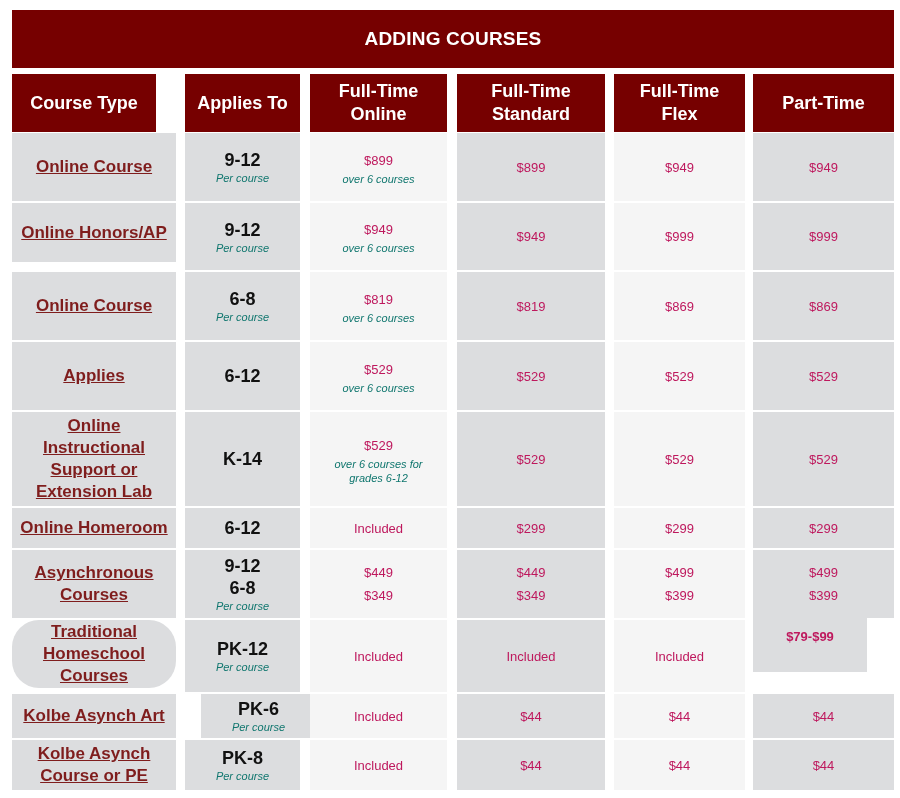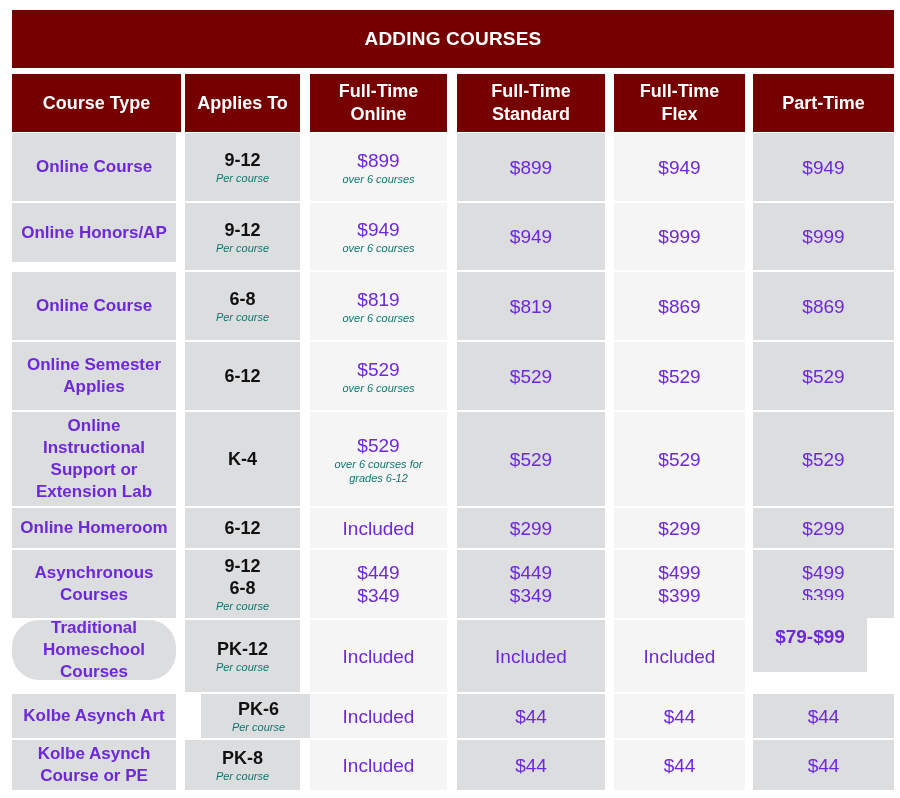--- a/index.html
+++ b/index.html
@@ -45,47 +45,48 @@
       font-weight: bold;
       font-size: 18px;
       line-height: 23px;
     }
     .dark { background: #dcdddf; }
     .light { background: #f5f5f5; }
     .type {
       font-weight: bold;
       font-size: 17px;
       line-height: 22px;
-      color: #6d28d9;
+      color: #7f1d1d;
       padding: 0 4px;
+      text-decoration: underline;
     }
     .grade {
       font-weight: bold;
       font-size: 18px;
       line-height: 22px;
       color: #111;
     }
     .sub {
       font-style: italic;
       font-size: 11px;
       line-height: 14px;
       color: #0f766e;
     }
     .price {
-      font-size: 19px;
+      font-size: 13px;
       line-height: 23px;
-      color: #6d28d9;
+      color: #be185d;
     }
   </style>
 </head>
 <body>
 
 <div class="banner">ADDING COURSES</div>
 
-<div class="cell hdr" style="left:12px;top:74px;width:169px;height:58px;">
+<div class="cell hdr" style="left:12px;top:74px;width:144px;height:58px;">
   <span>Course Type</span>
 </div>
 <div class="cell hdr" style="left:185px;top:74px;width:115px;height:58px;">
   <span>Applies To</span>
 </div>
 <div class="cell hdr" style="left:310px;top:74px;width:137px;height:58px;">
   <span>Full-Time</span>
   <span>Online</span>
 </div>
 <div class="cell hdr" style="left:457px;top:74px;width:148px;height:58px;">
@@ -155,21 +156,20 @@
     <div class="cell dark" style="left: 457px; top: 272px; width: 148px; height: 68px;">
       <span class="price">$819</span>
     </div>
     <div class="cell light" style="left: 614px; top: 272px; width: 131px; height: 68px;">
       <span class="price">$869</span>
     </div>
     <div class="cell dark" style="left: 753px; top: 272px; width: 141px; height: 68px;">
       <span class="price">$869</span>
     </div>
     <div class="cell dark" style="left: 12px; top: 342px; width: 164px; height: 68px;">
-      <span class="type">Online Semester</span>
       <span class="type">Applies</span>
     </div>
     <div class="cell dark" style="left: 185px; top: 342px; width: 115px; height: 68px;">
       <span class="grade">6-12</span>
     </div>
     <div class="cell light" style="left: 310px; top: 342px; width: 137px; height: 68px;">
       <span class="price">$529</span>
       <span class="sub">over 6 courses</span>
     </div>
     <div class="cell dark" style="left: 457px; top: 342px; width: 148px; height: 68px;">
@@ -181,21 +181,21 @@
     <div class="cell dark" style="left: 753px; top: 342px; width: 141px; height: 68px;">
       <span class="price">$529</span>
     </div>
     <div class="cell dark" style="left: 12px; top: 412px; width: 164px; height: 94px;">
       <span class="type">Online</span>
       <span class="type">Instructional</span>
       <span class="type">Support or</span>
       <span class="type">Extension Lab</span>
     </div>
     <div class="cell dark" style="left: 185px; top: 412px; width: 115px; height: 94px;">
-      <span class="grade">K-4</span>
+      <span class="grade">K-14</span>
     </div>
     <div class="cell light" style="left: 310px; top: 412px; width: 137px; height: 94px;">
       <span class="price">$529</span>
       <span class="sub" style="max-width: 100px;">over 6 courses for grades 6-12</span>
     </div>
     <div class="cell dark" style="left: 457px; top: 412px; width: 148px; height: 94px;">
       <span class="price">$529</span>
     </div>
     <div class="cell light" style="left: 614px; top: 412px; width: 131px; height: 94px;">
       <span class="price">$529</span>
@@ -239,21 +239,21 @@
       <span class="price">$349</span>
     </div>
     <div class="cell light" style="left: 614px; top: 550px; width: 131px; height: 68px;">
       <span class="price">$499</span>
       <span class="price">$399</span>
     </div>
     <div class="cell dark" style="left: 753px; top: 550px; width: 141px; height: 68px;">
       <span class="price">$499</span>
       <span class="price">$399</span>
     </div>
-    <div class="cell dark" style="left: 12px; top: 620px; width: 164px; height: 60px; border-radius: 27px;">
+    <div class="cell dark" style="left: 12px; top: 620px; width: 164px; height: 68px; border-radius: 27px;">
       <span class="type">Traditional</span>
       <span class="type">Homeschool</span>
       <span class="type">Courses</span>
     </div>
     <div class="cell dark" style="left: 185px; top: 620px; width: 115px; height: 72px;">
       <span class="grade">PK-12</span>
       <span class="sub">Per course</span>
     </div>
     <div class="cell light" style="left: 310px; top: 620px; width: 137px; height: 72px;">
       <span class="price">Included</span>

